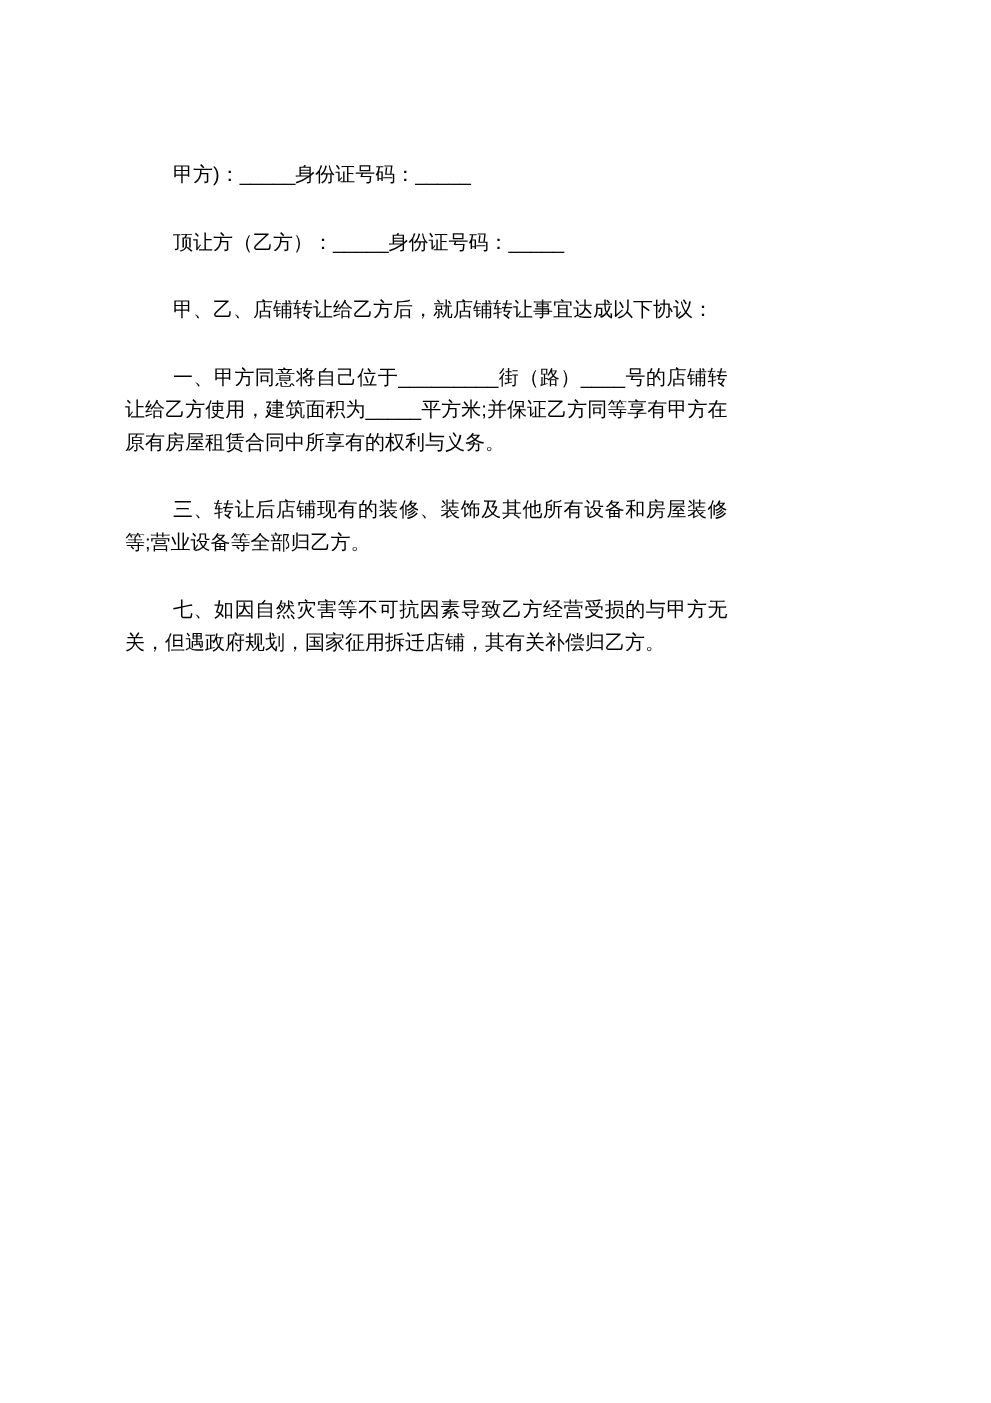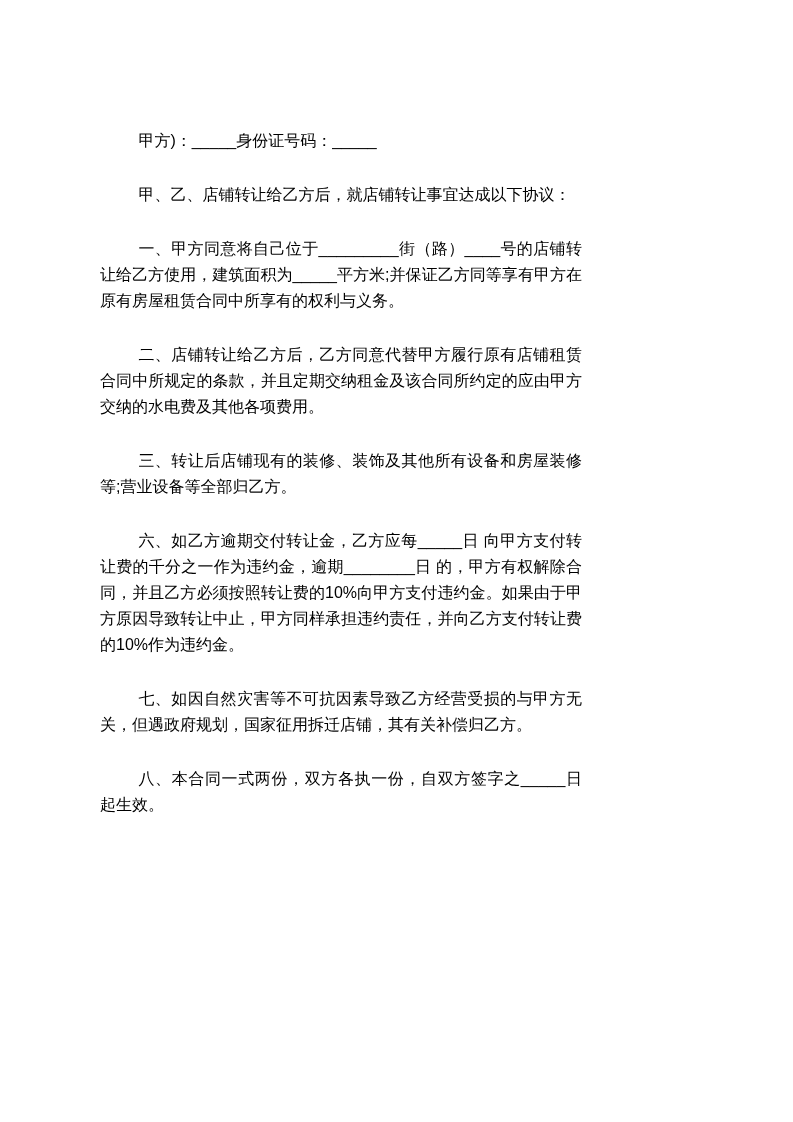--- a/index.html
+++ b/index.html
@@ -25,20 +25,18 @@
     text-indent: 2.4em;
     text-align: justify;
     overflow-wrap: break-word;
   }
 </style>
 </head>
 <body>
 
 <div class="page">
   <p class="para">甲方)：_____身份证号码：_____</p>
+  <p class="para">顶让方（乙方）：_____身份证号码：_____</p>
   <p class="para">甲、乙、店铺转让给乙方后，就店铺转让事宜达成以下协议：</p>
   <p class="para">一、甲方同意将自己位于_________街（路）____号的店铺转让给乙方使用，建筑面积为_____平方米;并保证乙方同等享有甲方在原有房屋租赁合同中所享有的权利与义务。</p>
-  <p class="para">二、店铺转让给乙方后，乙方同意代替甲方履行原有店铺租赁合同中所规定的条款，并且定期交纳租金及该合同所约定的应由甲方交纳的水电费及其他各项费用。</p>
   <p class="para">三、转让后店铺现有的装修、装饰及其他所有设备和房屋装修等;营业设备等全部归乙方。</p>
-  <p class="para">六、如乙方逾期交付转让金，乙方应每_____日 向甲方支付转让费的千分之一作为违约金，逾期________日 的，甲方有权解除合同，并且乙方必须按照转让费的10%向甲方支付违约金。如果由于甲方原因导致转让中止，甲方同样承担违约责任，并向乙方支付转让费的10%作为违约金。</p>
   <p class="para">七、如因自然灾害等不可抗因素导致乙方经营受损的与甲方无关，但遇政府规划，国家征用拆迁店铺，其有关补偿归乙方。</p>
-  <p class="para">八、本合同一式两份，双方各执一份，自双方签字之_____日 起生效。</p>
 </div>
 
 </body></html>

